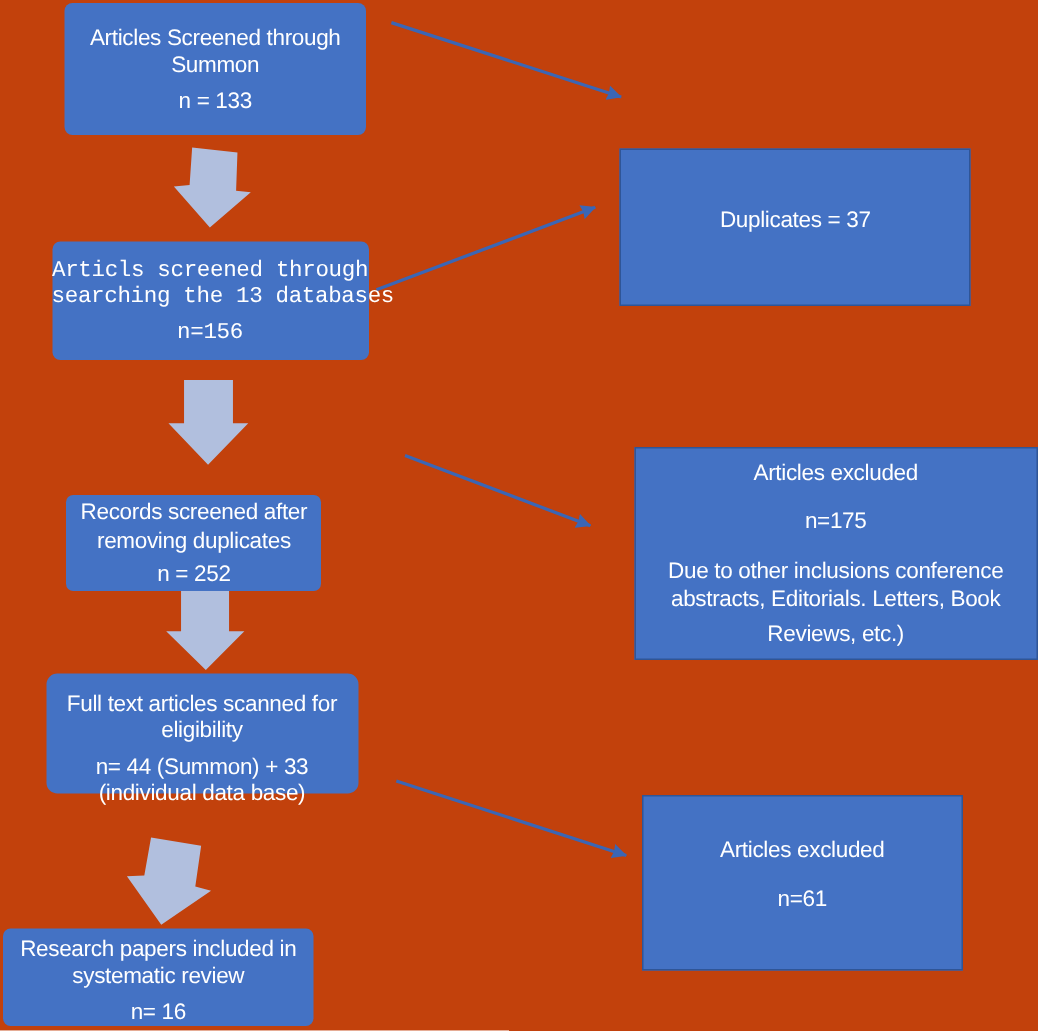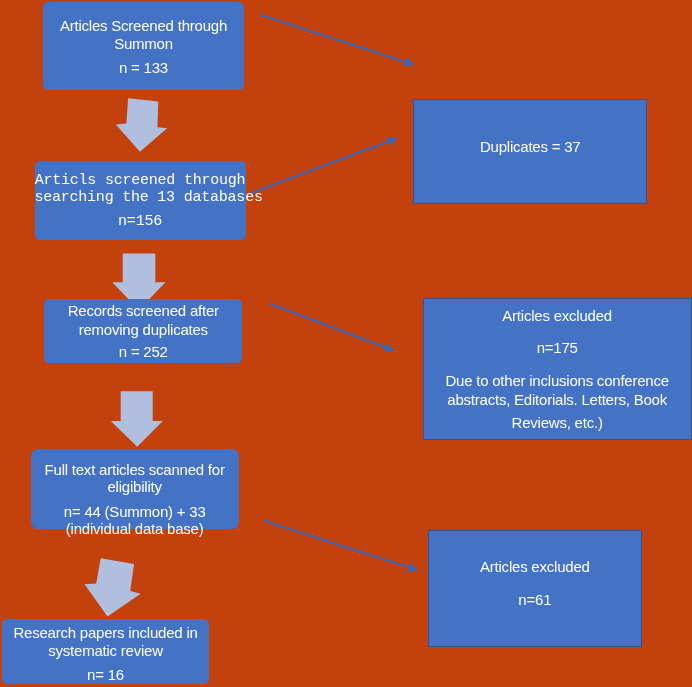--- a/index.html
+++ b/index.html
@@ -47,21 +47,21 @@
     <div class="tline" style="top:42.00px">Summon</div>
     <div class="tline" style="top:65.60px">n = 133</div>
   </div>
 
   <div class="node rounded" style="left: 34.6px; top: 160.6px; width: 211.1px; height: 79.3px; border-radius: 5.2px; font-family: Liberation Mono, monospace;">
     <div class="tline" style="top:19.95px">Articls screened through</div>
     <div class="tline" style="top:37.65px">searching the 13 databases</div>
     <div class="tline" style="top:61.40px">n=156</div>
   </div>
 
-  <div class="node rounded" style="left: 44.4px; top: 299px; width: 198px; height: 63.9px; border-radius: 4.8px;">
+  <div class="node rounded" style="left: 44.4px; top: 330px; width: 170px; height: 63.9px; border-radius: 4.8px;">
     <div class="tline" style="top:12.30px">Records screened after</div>
     <div class="tline" style="top:30.50px">removing duplicates</div>
     <div class="tline" style="top:53.10px">n = 252</div>
   </div>
 
   <div class="node rounded" style="left: 30.5px; top: 448.9px; width: 208.5px; height: 80px; border-radius: 7.2px;">
     <div class="tline" style="top:21.55px">Full text articles scanned for</div>
     <div class="tline" style="top:38.55px">eligibility</div>
     <div class="tline" style="top:62.90px">n= 44 (Summon) + 33</div>
     <div class="tline" style="top:79.70px">(individual data base)</div>

